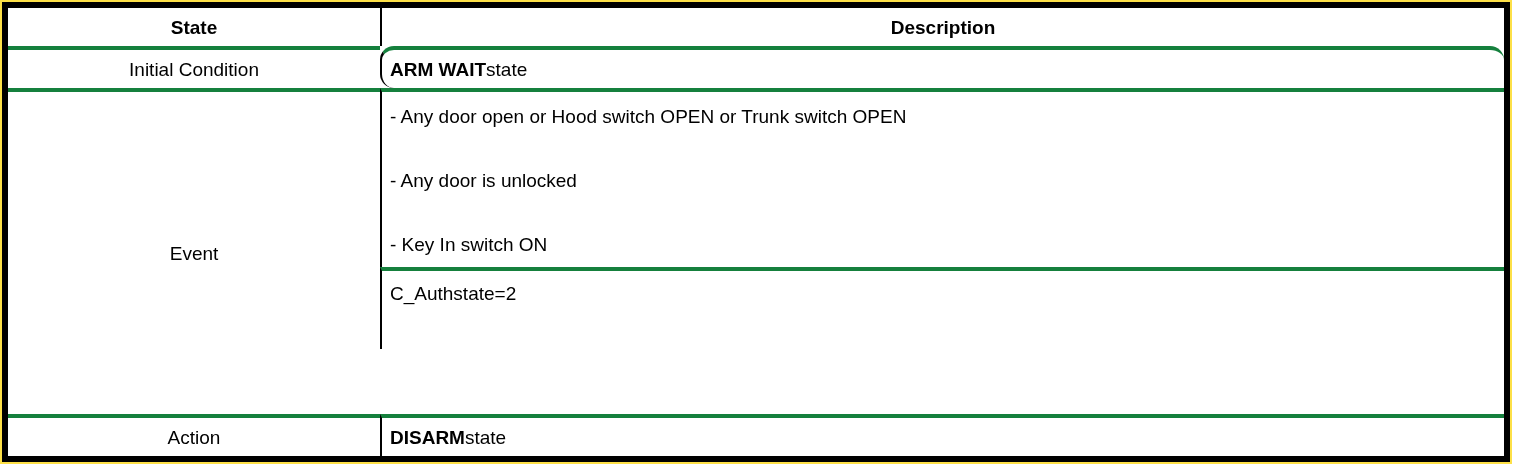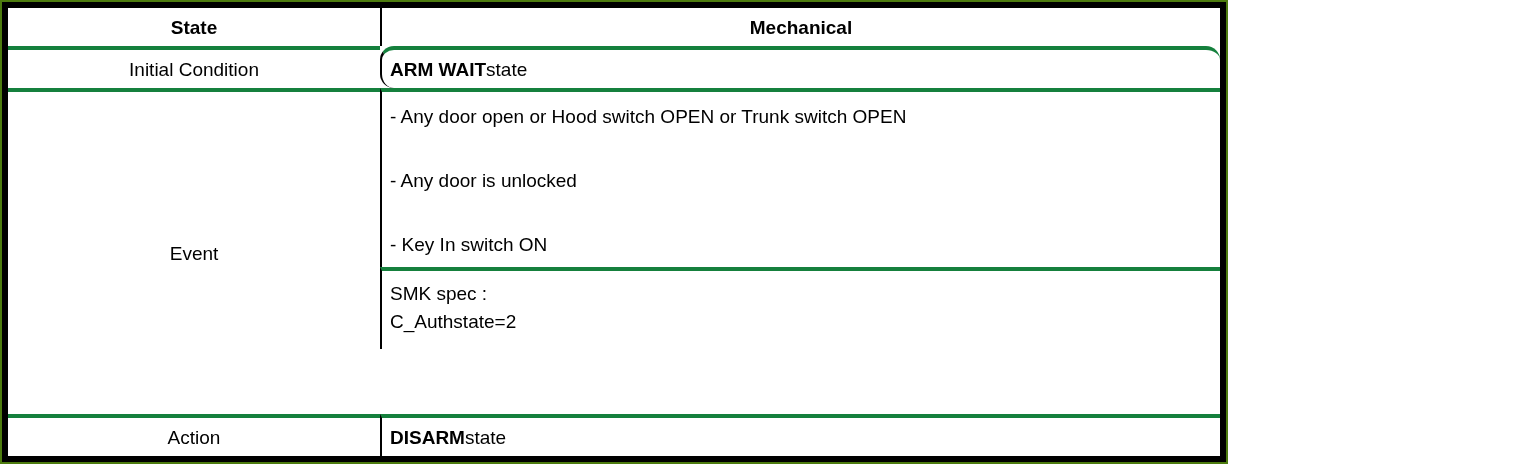--- a/index.html
+++ b/index.html
@@ -3,23 +3,23 @@
 <meta charset="utf-8">
 <style>
   html, body {
     margin: 0;
     padding: 0;
     background: #ffffff;
     font-family: "Liberation Sans", sans-serif;
     color: #000000;
   }
   .page {
-    width: 1228px;
+    width: 1512px;
     height: 464px;
-    background: #4d7c0f;
+    background: #fde047;
     box-sizing: border-box;
     padding: 2px;
   }
   .tbl {
     box-sizing: border-box;
     width: 100%;
     height: 100%;
     border: 6px solid #000000;
     display: grid;
     grid-template-columns: 372px 1fr;
@@ -76,38 +76,37 @@
   .row-action-left  { grid-column: 1; grid-row: 6; }
   .row-action-right { grid-column: 2; grid-row: 6; }
 </style>
 </head>
 <body>
 
 <div class="page">
   <div class="tbl">
 
     <div class="cell c-left center hdr row-header-left">State</div>
-    <div class="cell c-right center hdr row-header-right">Mechanical</div>
+    <div class="cell c-right center hdr row-header-right">Description</div>
 
     <div class="cell c-left b-top center row-init-left">Initial Condition</div>
     <div class="cell c-right b-top vcenter pad row-init-right">
       <span class="bold">ARM WAIT</span>
         <span>state</span>
     </div>
 
     <div class="cell c-left b-top center event-label">Event</div>
 
     <div class="cell c-right b-top pad event-bullets">
       <div class="bullet">- Any door open or Hood switch OPEN or Trunk switch OPEN</div>
       <div class="bullet">- Any door is unlocked</div>
       <div class="bullet">- Key In switch ON</div>
     </div>
 
     <div class="cell c-right b-top pad event-smk">
-      <div>SMK spec :</div>
       <div>C_Authstate=2</div>
     </div>
 
 
     <div class="cell c-left b-top center row-action-left">Action</div>
     <div class="cell c-right b-top vcenter pad row-action-right">
         <span class="bold">DISARM</span>
         <span>state</span>
     </div>
 

